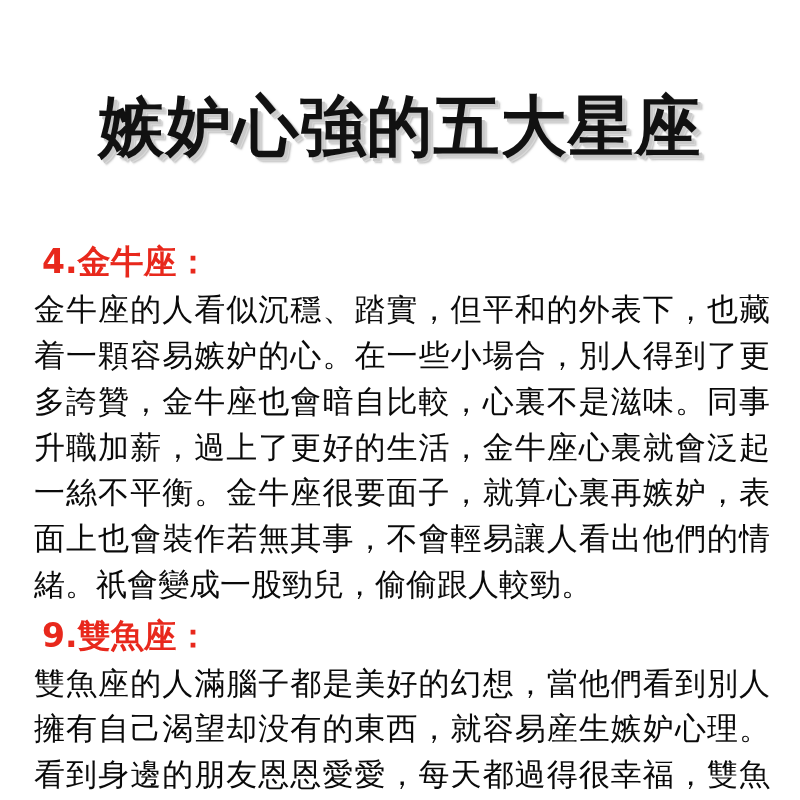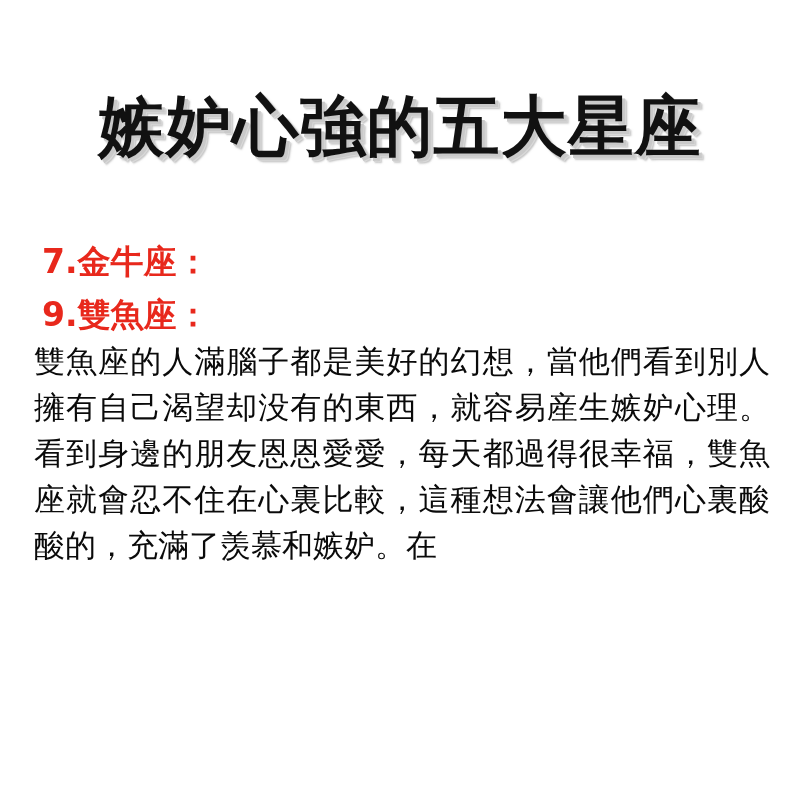--- a/index.html
+++ b/index.html
@@ -73,21 +73,22 @@
 
 <div class="page">
 
   <div class="title-wrap">
     <h1 class="title">嫉妒心強的五大星座</h1>
   </div>
 
   <div class="body-area clipped">
 
     <div class="section">
-      <div class="sec-head">7.金牛座：</div>
+      <div class="sec-head">4.金牛座：</div>
+      <p class="sec-body">金牛座的人看似沉穩、踏實，但平和的外表下，也藏着一顆容易嫉妒的心。在一些小場合，別人得到了更多誇贊，金牛座也會暗自比較，心裏不是滋味。同事升職加薪，過上了更好的生活，金牛座心裏就會泛起一絲不平衡。金牛座很要面子，就算心裏再嫉妒，表面上也會裝作若無其事，不會輕易讓人看出他們的情緒。祇會變成一股勁兒，偷偷跟人較勁。</p>
     </div>
 
     <div class="spacer-sm"></div>
 
     <div class="section">
       <div class="sec-head">9.雙魚座：</div>
       <p class="sec-body">雙魚座的人滿腦子都是美好的幻想，當他們看到別人擁有自己渴望却没有的東西，就容易産生嫉妒心理。看到身邊的朋友恩恩愛愛，每天都過得很幸福，雙魚座就會忍不住在心裏比較，這種想法會讓他們心裏酸酸的，充滿了羡慕和嫉妒。在</p>
     </div>
 
   </div>

